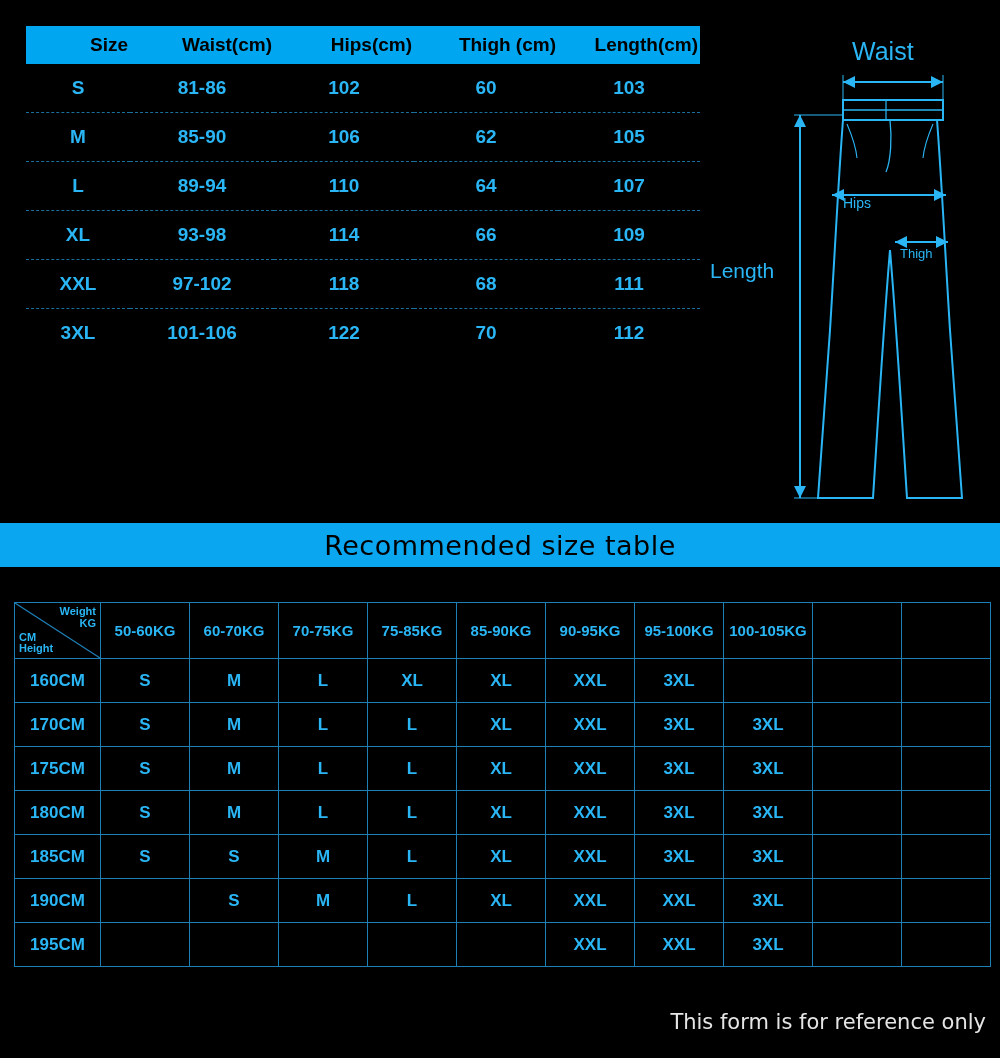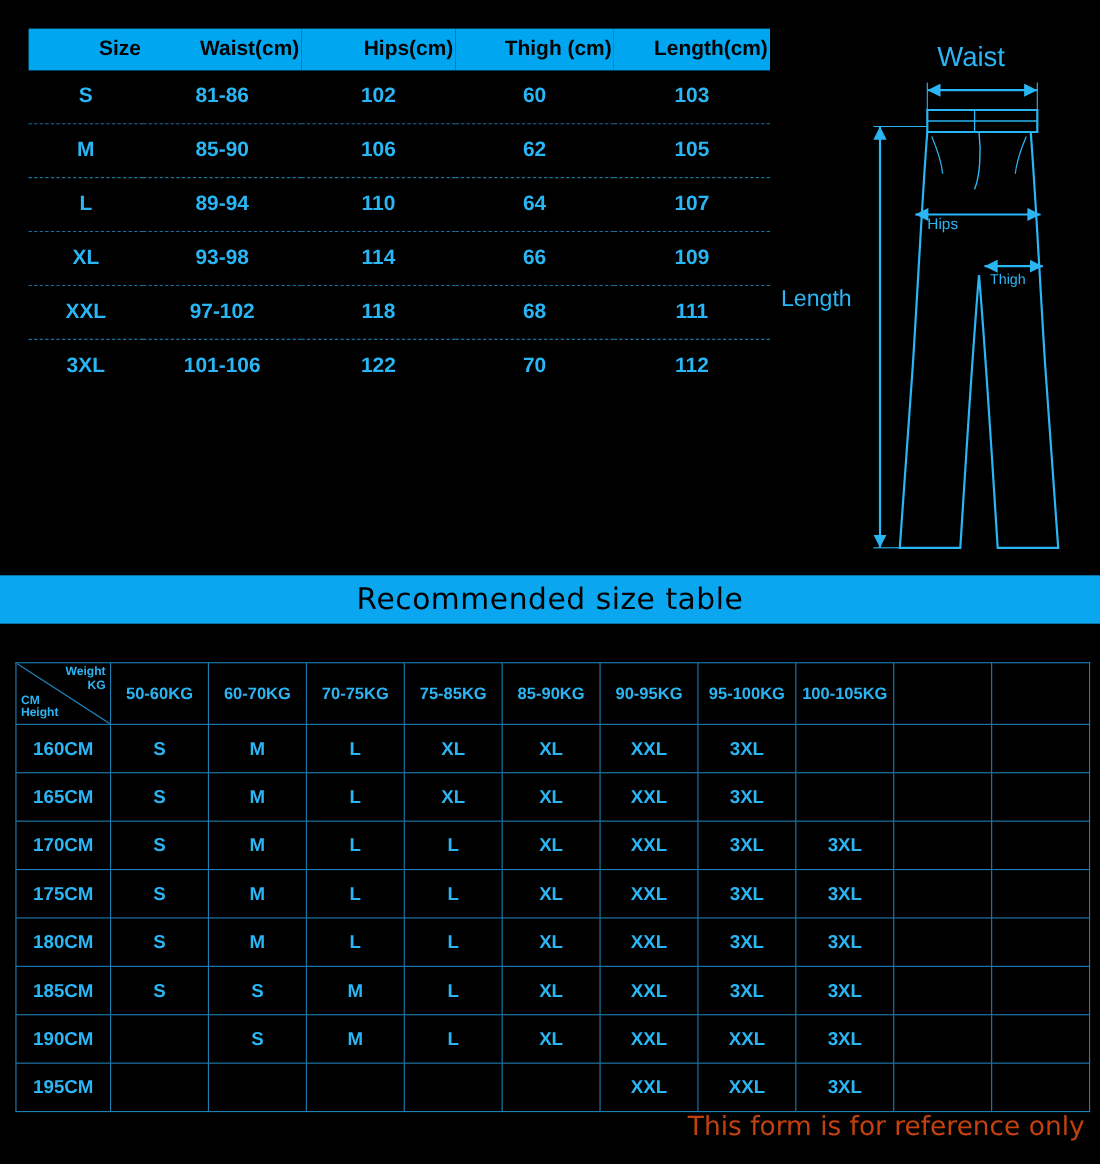--- a/index.html
+++ b/index.html
@@ -141,22 +141,22 @@
 
   
   col.rc-h  { width: 86px; }
   col.rc-d  { width: 89px; }
 
   
   #footnote {
     position: absolute;
     right: 14px;
     top: 1010px;
-    color: #c2410c;
-    font-size: 24px;
+    color: #e5e5e5;
+    font-size: 21px;
     font-family: "DejaVu Sans", sans-serif;
   }
 </style>
 </head>
 <body>
 
 <div id="page">
 
   <table id="size-table">
     <colgroup>
@@ -322,33 +322,20 @@
         <td>L</td>
         <td>XL</td>
         <td>XL</td>
         <td>XXL</td>
         <td>3XL</td>
         <td></td>
         <td></td>
         <td></td>
       </tr>
       <tr>
-        <td class="height-cell">165CM</td>
-        <td>S</td>
-        <td>M</td>
-        <td>L</td>
-        <td>XL</td>
-        <td>XL</td>
-        <td>XXL</td>
-        <td>3XL</td>
-        <td></td>
-        <td></td>
-        <td></td>
-      </tr>
-      <tr>
         <td class="height-cell">170CM</td>
         <td>S</td>
         <td>M</td>
         <td>L</td>
         <td>L</td>
         <td>XL</td>
         <td>XXL</td>
         <td>3XL</td>
         <td>3XL</td>
         <td></td>

